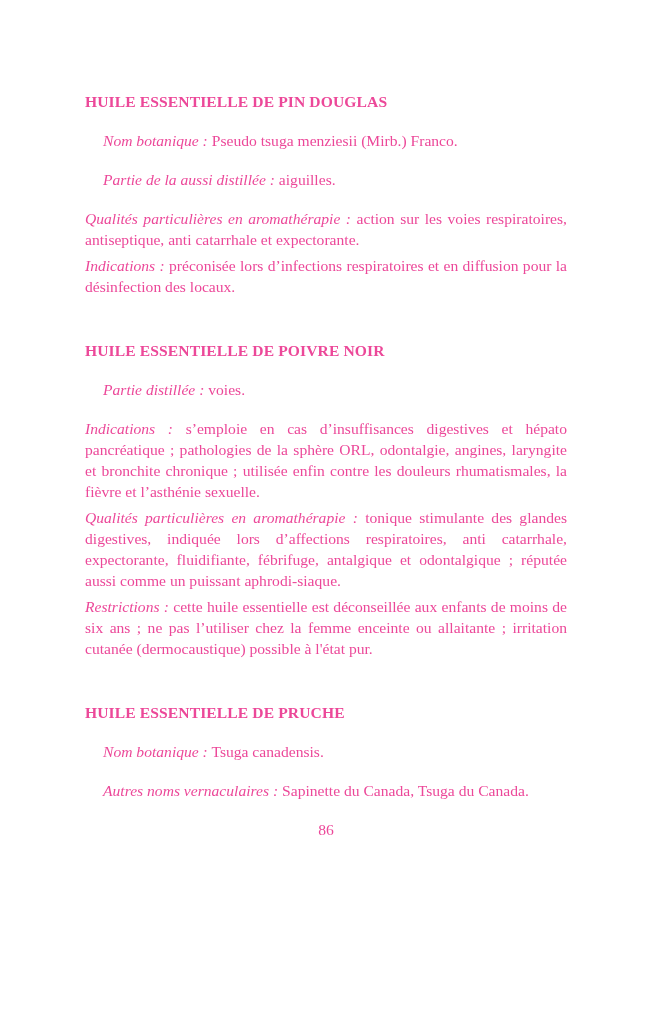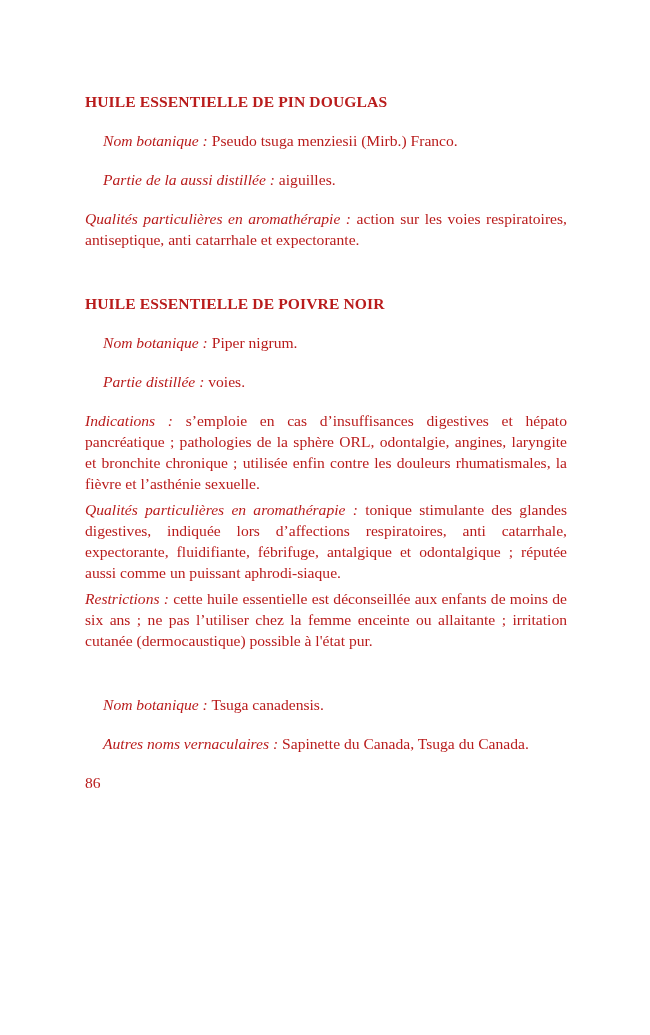--- a/index.html
+++ b/index.html
@@ -13,21 +13,21 @@
     overflow: hidden;
   }
   .page {
     box-sizing: border-box;
     width: 650px;
     height: 731px;
     padding: 91px 83px 0 85px;
     font-family: "Liberation Serif", "DejaVu Serif", serif;
     font-size: 15.6px;
     line-height: 21px;
-    color: #b91c1c;
+    color: #ec4899;
   }
   .section + .section {
     margin-top: 43px;
   }
   .heading {
     margin: 0;
     font-size: 15.6px;
     font-weight: bold;
     text-align: left;
     letter-spacing: 0.1px;
@@ -39,44 +39,45 @@
   p.body-para {
     margin: 5px 0 0 0;
     text-align: justify;
     font-family: Liberation Serif, serif;
   }
   .lbl {
     font-style: italic;
   }
   .page-number {
     margin-top: 12px;
-    text-align: left;
+    text-align: center;
   }
 </style>
 </head>
 <body>
 
 <div class="page">
 
   <div class="section">
     <p class="heading">HUILE ESSENTIELLE DE PIN DOUGLAS</p>
     <p class="meta-line"><span class="lbl">Nom botanique :</span> <span>Pseudo tsuga menziesii (Mirb.) Franco.</span></p>
     <p class="meta-line"><span class="lbl">Partie de la aussi distillée :</span> <span>aiguilles.</span></p>
     <p class="body-para"><span class="lbl">Qualités particulières en aromathérapie :</span> <span>action sur les voies respiratoires, antiseptique, anti catarrhale et expectorante.</span></p>
+    <p class="body-para"><span class="lbl">Indications :</span> <span>préconisée lors d’infections respiratoires et en diffusion pour la désinfection des locaux.</span></p>
   </div>
 
   <div class="section">
     <p class="heading">HUILE ESSENTIELLE DE POIVRE NOIR</p>
-    <p class="meta-line"><span class="lbl">Nom botanique :</span> <span>Piper nigrum.</span></p>
     <p class="meta-line"><span class="lbl">Partie distillée :</span> <span>voies.</span></p>
     <p class="body-para"><span class="lbl">Indications :</span> <span>s’emploie en cas d’insuffisances digestives et hépato pancréatique ; pathologies de la sphère ORL, odontalgie, angines, laryngite et bronchite chronique ; utilisée enfin contre les douleurs rhumatismales, la fièvre et l’asthénie sexuelle.</span></p>
     <p class="body-para"><span class="lbl">Qualités particulières en aromathérapie :</span> <span>tonique stimulante des glandes digestives, indiquée lors d’affections respiratoires, anti catarrhale, expectorante, fluidifiante, fébrifuge, antalgique et odontalgique ; réputée aussi comme un puissant aphrodi-siaque.</span></p>
     <p class="body-para"><span class="lbl">Restrictions :</span> <span>cette huile essentielle est déconseillée aux enfants de moins de six ans ; ne pas l’utiliser chez la femme enceinte ou allaitante ; irritation cutanée (dermocaustique) possible à l'état pur.</span></p>
   </div>
 
   <div class="section">
+    <p class="heading">HUILE ESSENTIELLE DE PRUCHE</p>
     <p class="meta-line"><span class="lbl">Nom botanique :</span> <span>Tsuga canadensis.</span></p>
     <p class="meta-line"><span class="lbl">Autres noms vernaculaires :</span> <span>Sapinette du Canada, Tsuga du Canada.</span></p>
   </div>
 
   <div class="page-number">86</div>
 
 </div>
 
 </body></html>

